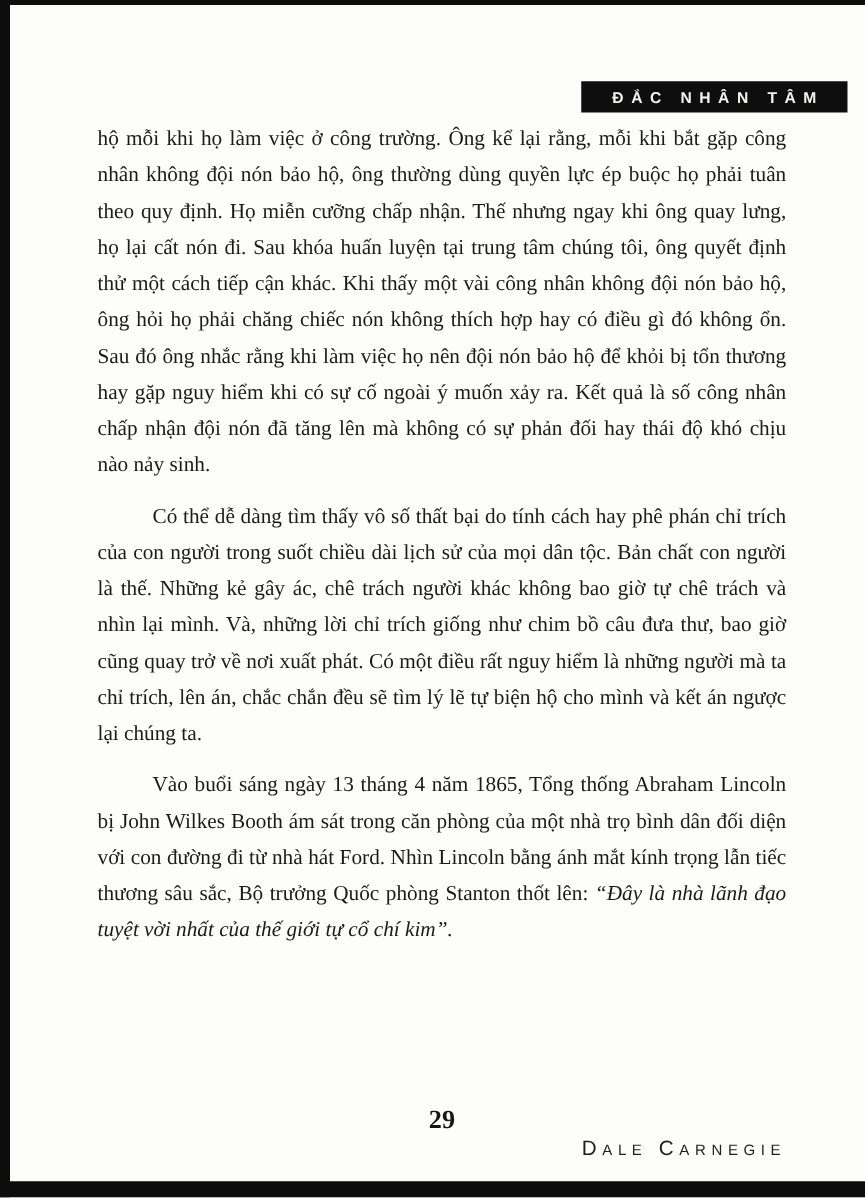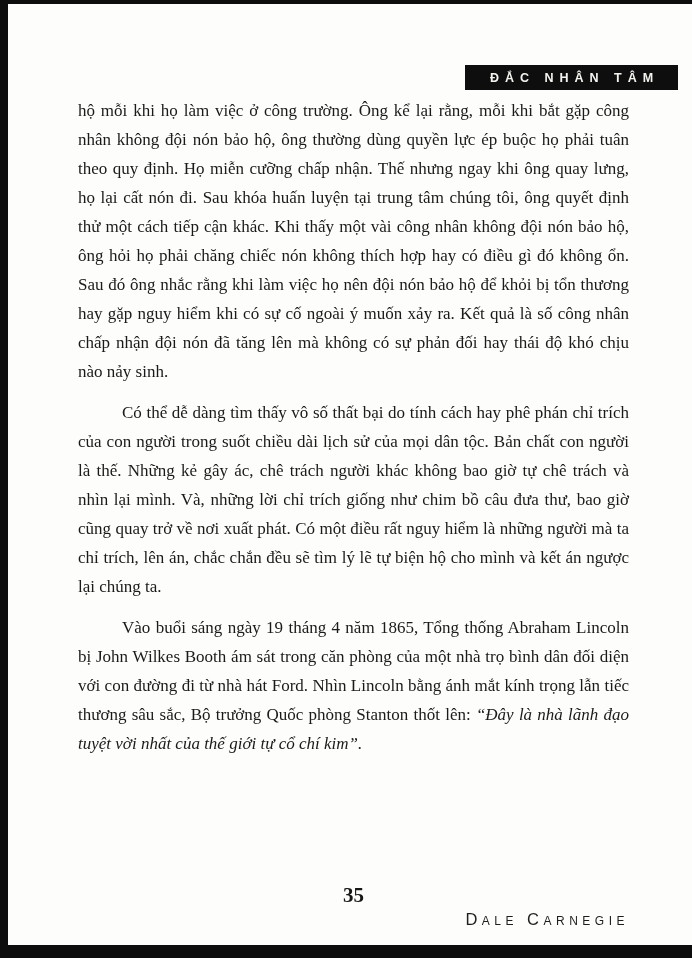--- a/index.html
+++ b/index.html
@@ -104,22 +104,22 @@
   </div>
 
   <div class="body-text">
     <p class="para">
       <span>hộ mỗi khi họ làm việc ở công trường. Ông kể lại rằng, mỗi khi bắt gặp công nhân không đội nón bảo hộ, ông thường dùng quyền lực ép buộc họ phải tuân theo quy định. Họ miễn cưỡng chấp nhận. Thế nhưng ngay khi ông quay lưng, họ lại cất nón đi. Sau khóa huấn luyện tại trung tâm chúng tôi, ông quyết định thử một cách tiếp cận khác. Khi thấy một vài công nhân không đội nón bảo hộ, ông hỏi họ phải chăng chiếc nón không thích hợp hay có điều gì đó không ổn. Sau đó ông nhắc rằng khi làm việc họ nên đội nón bảo hộ để khỏi bị tổn thương hay gặp nguy hiểm khi có sự cố ngoài ý muốn xảy ra. Kết quả là số công nhân chấp nhận đội nón đã tăng lên mà không có sự phản đối hay thái độ khó chịu nào nảy sinh.</span>
     </p>
     <p class="para indent">
       <span>Có thể dễ dàng tìm thấy vô số thất bại do tính cách hay phê phán chỉ trích của con người trong suốt chiều dài lịch sử của mọi dân tộc. Bản chất con người là thế. Những kẻ gây ác, chê trách người khác không bao giờ tự chê trách và nhìn lại mình. Và, những lời chỉ trích giống như chim bồ câu đưa thư, bao giờ cũng quay trở về nơi xuất phát. Có một điều rất nguy hiểm là những người mà ta chỉ trích, lên án, chắc chắn đều sẽ tìm lý lẽ tự biện hộ cho mình và kết án ngược lại chúng ta.</span>
     </p>
     <p class="para indent">
-      <span>Vào buổi sáng ngày 19 tháng 4 năm 1865, Tổng thống Abraham Lincoln bị John Wilkes Booth ám sát trong căn phòng của một nhà trọ bình dân đối diện với con đường đi từ nhà hát Ford. Nhìn Lincoln bằng ánh mắt kính trọng lẫn tiếc thương sâu sắc, Bộ trưởng Quốc phòng Stanton thốt lên: </span><em>“Đây là nhà lãnh đạo tuyệt vời nhất của thế giới tự cổ chí kim”.</em>
+      <span>Vào buổi sáng ngày 13 tháng 4 năm 1865, Tổng thống Abraham Lincoln bị John Wilkes Booth ám sát trong căn phòng của một nhà trọ bình dân đối diện với con đường đi từ nhà hát Ford. Nhìn Lincoln bằng ánh mắt kính trọng lẫn tiếc thương sâu sắc, Bộ trưởng Quốc phòng Stanton thốt lên: </span><em>“Đây là nhà lãnh đạo tuyệt vời nhất của thế giới tự cổ chí kim”.</em>
     </p>
   </div>
 
   <div class="footer">
-    <span class="page-number">35</span>
+    <span class="page-number">29</span>
     <span class="author-name">Dale Carnegie</span>
   </div>
 
 </div>
 
 </body></html>

